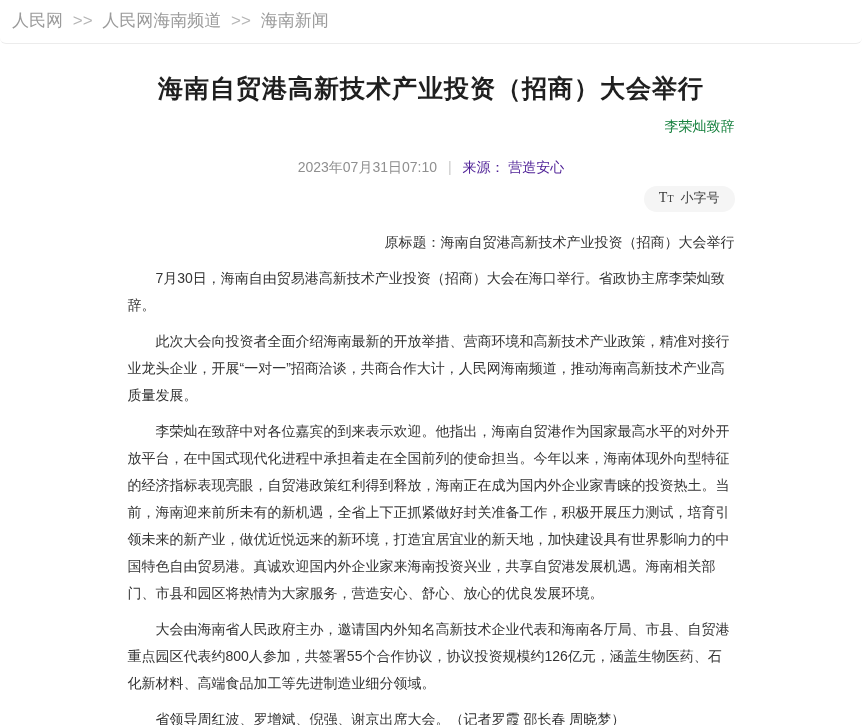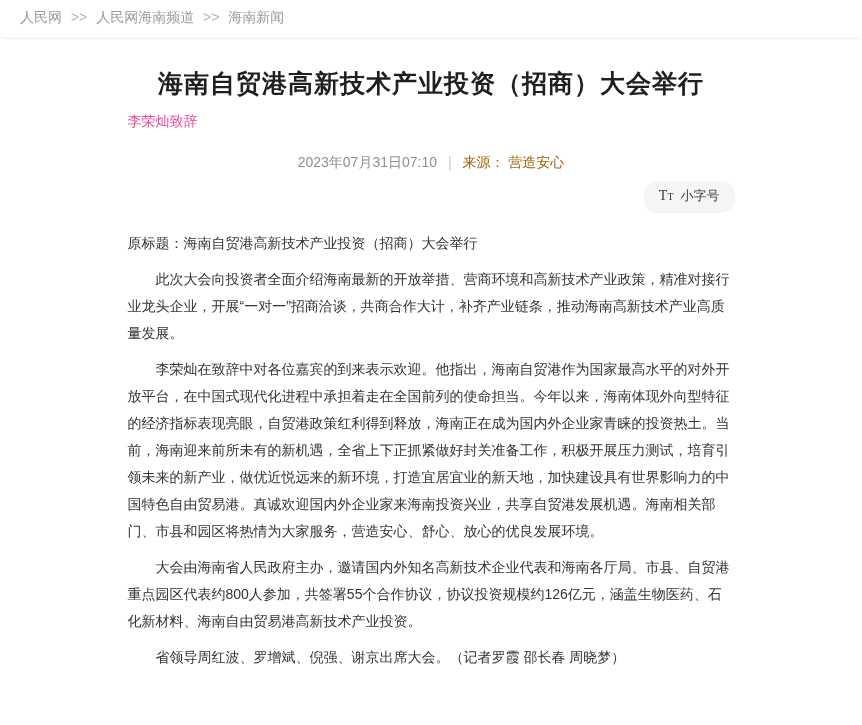--- a/index.html
+++ b/index.html
@@ -10,22 +10,22 @@
   }
   .page {
     width: 862px;
     height: 725px;
     margin: 0 auto;
     background: #ffffff;
     overflow: hidden;
   }
   
   .breadcrumb-bar {
-    padding: 9px 12px 11px 20px;
-    font-size: 14px;
+    padding: 9px 12px 11px 12px;
+    font-size: 17px;
     color: #9b9b9b;
     border-bottom: 1px solid #ececec;
     border-radius: 6px;
   }
   .breadcrumb-bar .crumb {
     color: #9b9b9b;
     cursor: pointer;
     text-decoration: none;
   }
   .breadcrumb-bar .sep {
@@ -41,64 +41,64 @@
     margin-top: 29px;
     text-align: center;
     font-size: 25px;
     line-height: 30px;
     font-weight: bold;
     color: #1f1f1f;
     letter-spacing: 1px;
   }
   .subtitle {
     margin-top: 15px;
-    text-align: left;
+    text-align: right;
     font-size: 14px;
-    color: #ec4899;
+    color: #15803d;
   }
   .meta {
     margin-top: 23px;
     text-align: center;
     font-size: 14px;
     color: #8f8f8f;
   }
   .meta .pipe { color: #c9c9c9; margin: 0 7px; }
-  .meta .source-label, .meta .source-name { color: #a16207; }
+  .meta .source-label, .meta .source-name { color: #4c1d95; }
   .toolbar {
     margin-top: 9px;
     display: flex;
     justify-content: flex-end;
   }
   .size-btn {
     display: inline-flex;
     align-items: baseline;
     gap: 7px;
     background: #f5f5f5;
     border: none;
     border-radius: 14px;
     padding: 5px 15px 6px 15px;
     font-family: inherit;
     font-size: 13px;
     color: #3a3a3a;
     cursor: pointer;
-    line-height: 20px;
+    line-height: 14px;
   }
   .tt-icon { color: #3a3a3a; letter-spacing: 0; }
   .tt-icon .t-large { font-size: 14px; font-family: "Liberation Serif","DejaVu Serif",serif; }
   .tt-icon .t-small { font-size: 10px; font-family: "Liberation Serif","DejaVu Serif",serif; }
   
   .article {
     margin-top: 17px;
     font-size: 14px;
     line-height: 27px;
     color: #333;
   }
   .article p { margin-bottom: 9px; }
   .article p.body-para { text-indent: 2em; }
-  .article p.origin-line { text-indent: 0; margin-bottom: 9px; }
+  .article p.origin-line { text-indent: 0; margin-bottom: 9px; text-align: right; }
 </style>
 </head>
 <body>
 
 <div class="page">
 
   <div class="breadcrumb-bar">
     <span class="crumb">人民网</span>
     <span class="sep">&gt;&gt;</span>
     <span class="crumb">人民网海南频道</span>
@@ -123,21 +123,22 @@
       <button class="size-btn">
         <span class="tt-icon"><span class="t-large">T</span><span class="t-small">T</span></span>
         <span>小字号</span>
       </button>
     </div>
 
     <div class="article">
       <p class="origin-line">
         <span>原标题：</span><span>海南自贸港高新技术产业投资（招商）大会举行</span>
       </p>
-      <p class="body-para">此次大会向投资者全面介绍海南最新的开放举措、营商环境和高新技术产业政策，精准对接行业龙头企业，开展“一对一”招商洽谈，共商合作大计，补齐产业链条，推动海南高新技术产业高质量发展。</p>
+      <p class="body-para">7月30日，海南自由贸易港高新技术产业投资（招商）大会在海口举行。省政协主席李荣灿致辞。</p>
+      <p class="body-para">此次大会向投资者全面介绍海南最新的开放举措、营商环境和高新技术产业政策，精准对接行业龙头企业，开展“一对一”招商洽谈，共商合作大计，人民网海南频道，推动海南高新技术产业高质量发展。</p>
       <p class="body-para">李荣灿在致辞中对各位嘉宾的到来表示欢迎。他指出，海南自贸港作为国家最高水平的对外开放平台，在中国式现代化进程中承担着走在全国前列的使命担当。今年以来，海南体现外向型特征的经济指标表现亮眼，自贸港政策红利得到释放，海南正在成为国内外企业家青睐的投资热土。当前，海南迎来前所未有的新机遇，全省上下正抓紧做好封关准备工作，积极开展压力测试，培育引领未来的新产业，做优近悦远来的新环境，打造宜居宜业的新天地，加快建设具有世界影响力的中国特色自由贸易港。真诚欢迎国内外企业家来海南投资兴业，共享自贸港发展机遇。海南相关部门、市县和园区将热情为大家服务，营造安心、舒心、放心的优良发展环境。</p>
-      <p class="body-para">大会由海南省人民政府主办，邀请国内外知名高新技术企业代表和海南各厅局、市县、自贸港重点园区代表约800人参加，共签署55个合作协议，协议投资规模约126亿元，涵盖生物医药、石化新材料、海南自由贸易港高新技术产业投资。</p>
+      <p class="body-para">大会由海南省人民政府主办，邀请国内外知名高新技术企业代表和海南各厅局、市县、自贸港重点园区代表约800人参加，共签署55个合作协议，协议投资规模约126亿元，涵盖生物医药、石化新材料、高端食品加工等先进制造业细分领域。</p>
       <p class="body-para">省领导周红波、罗增斌、倪强、谢京出席大会。（记者罗霞 邵长春 周晓梦）</p>
 
     </div>
 
   </div>
 </div>
 
 </body></html>

